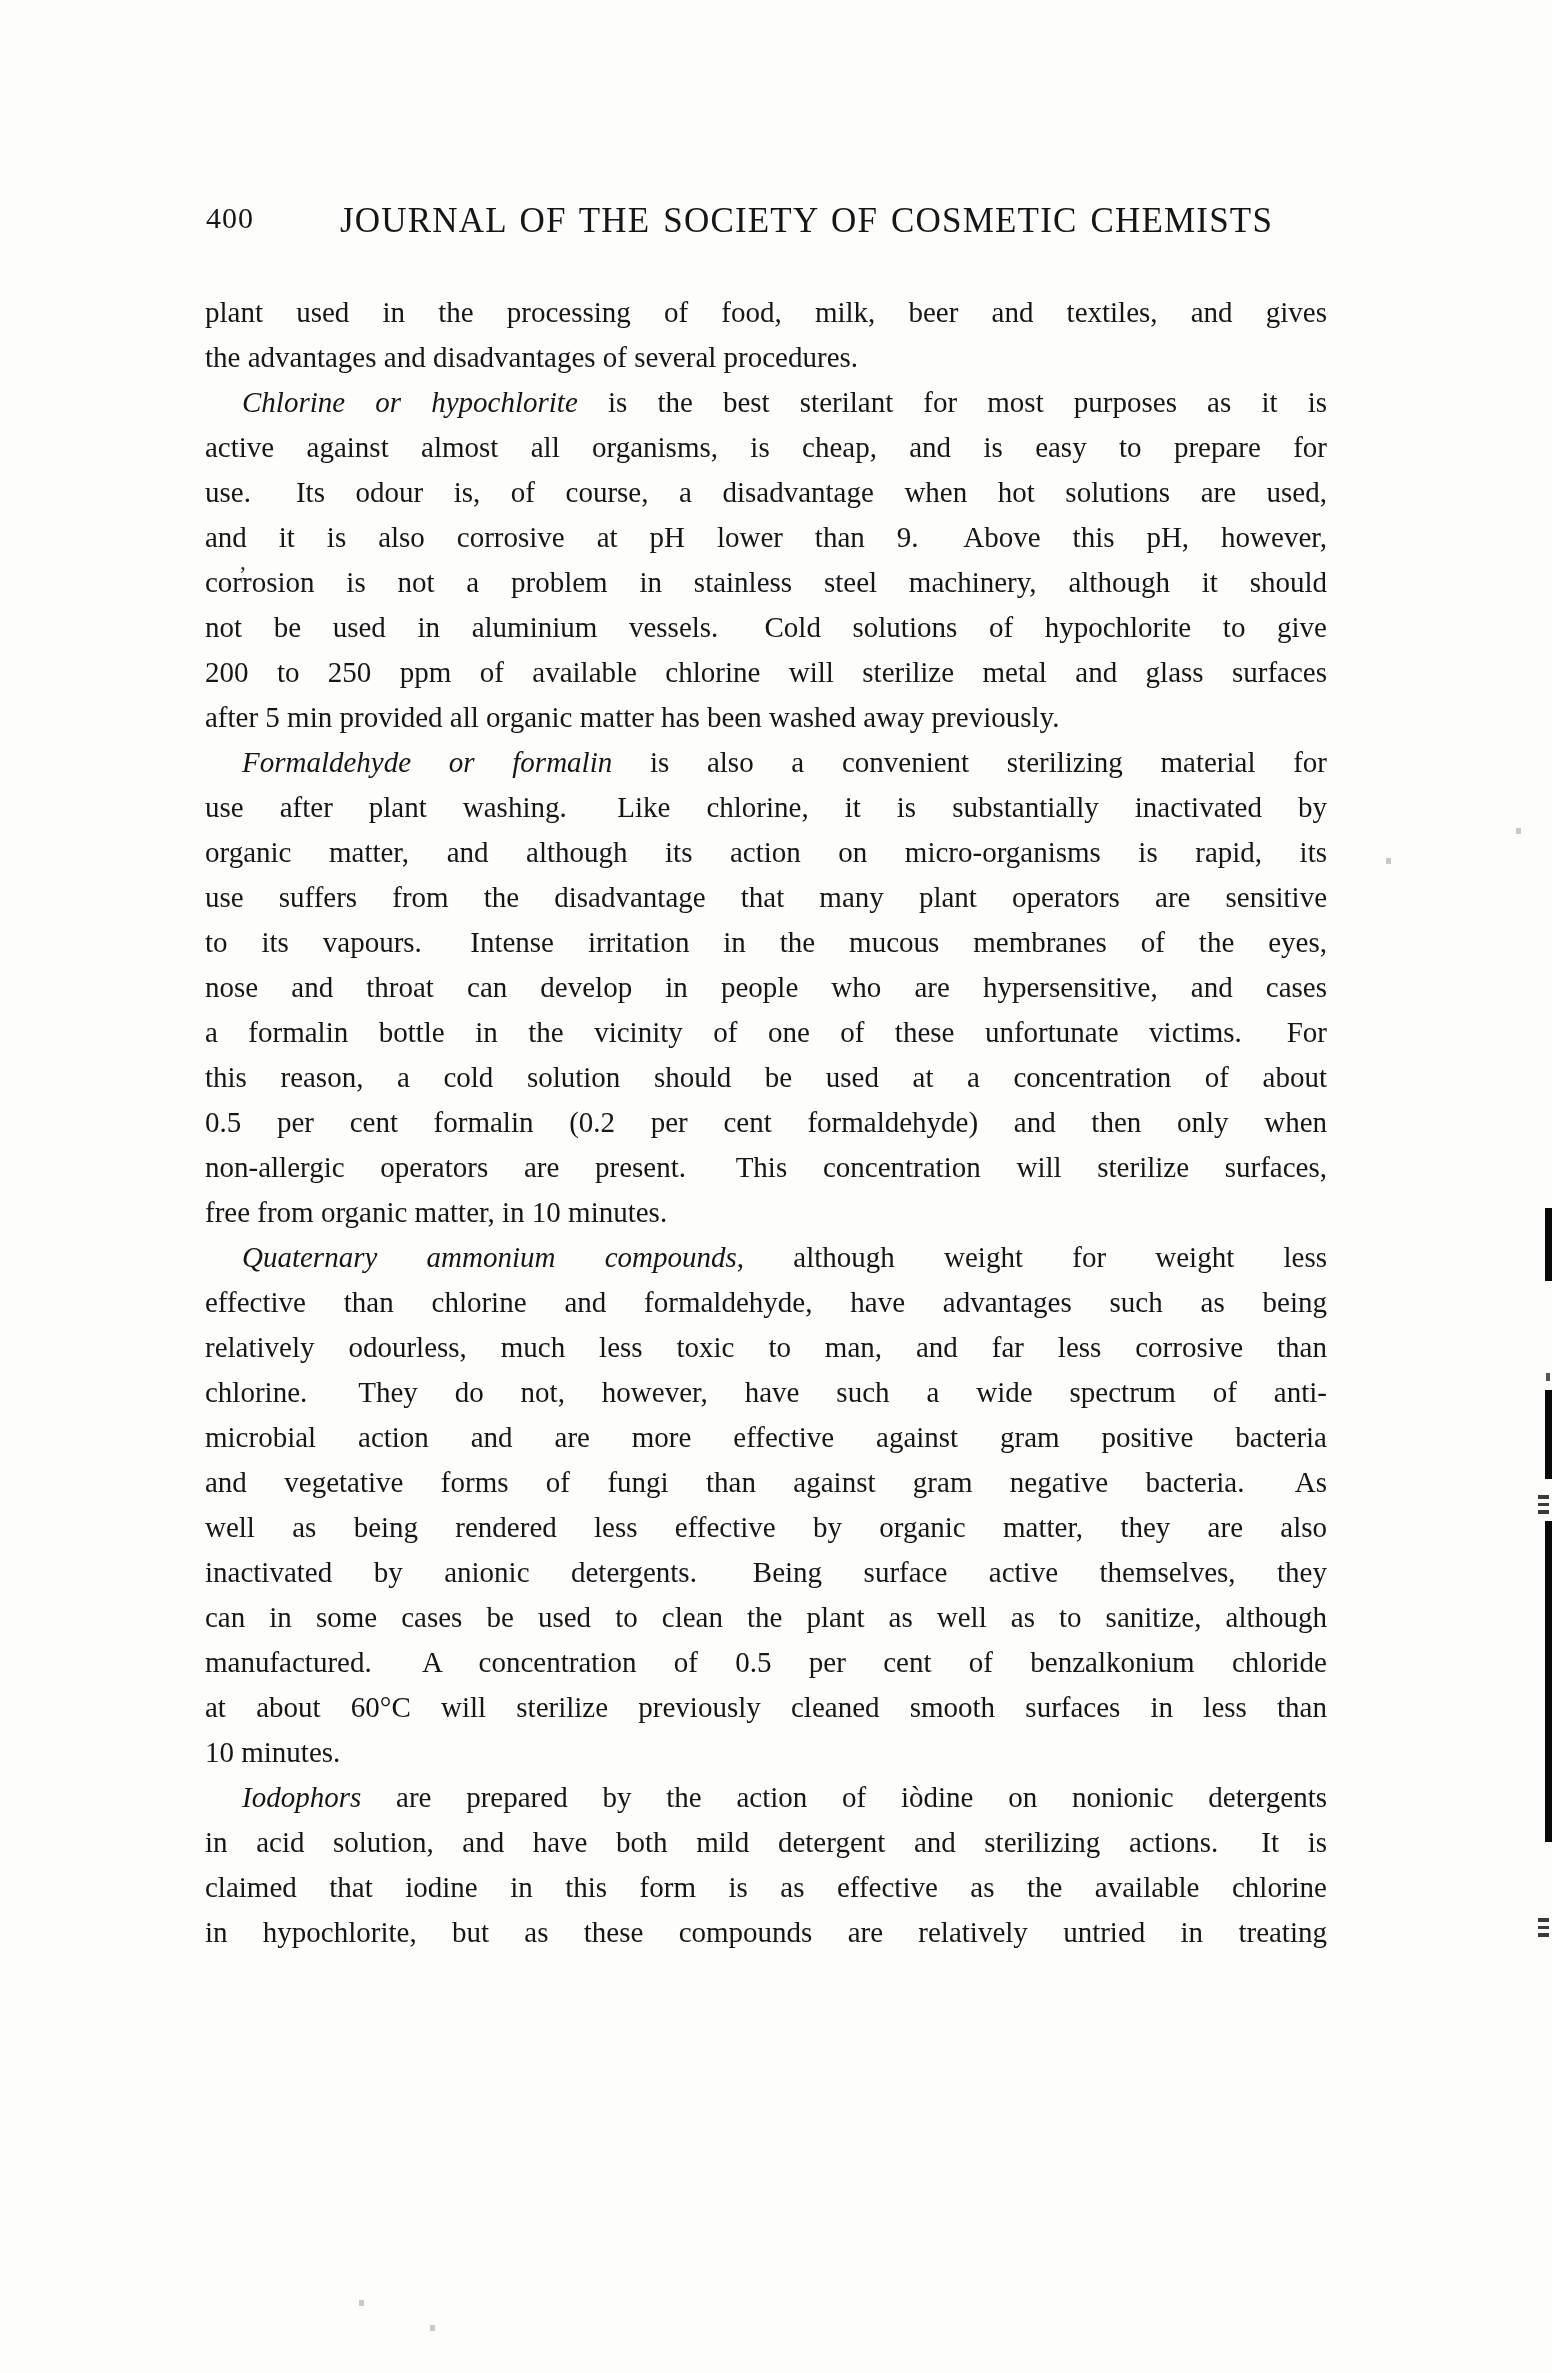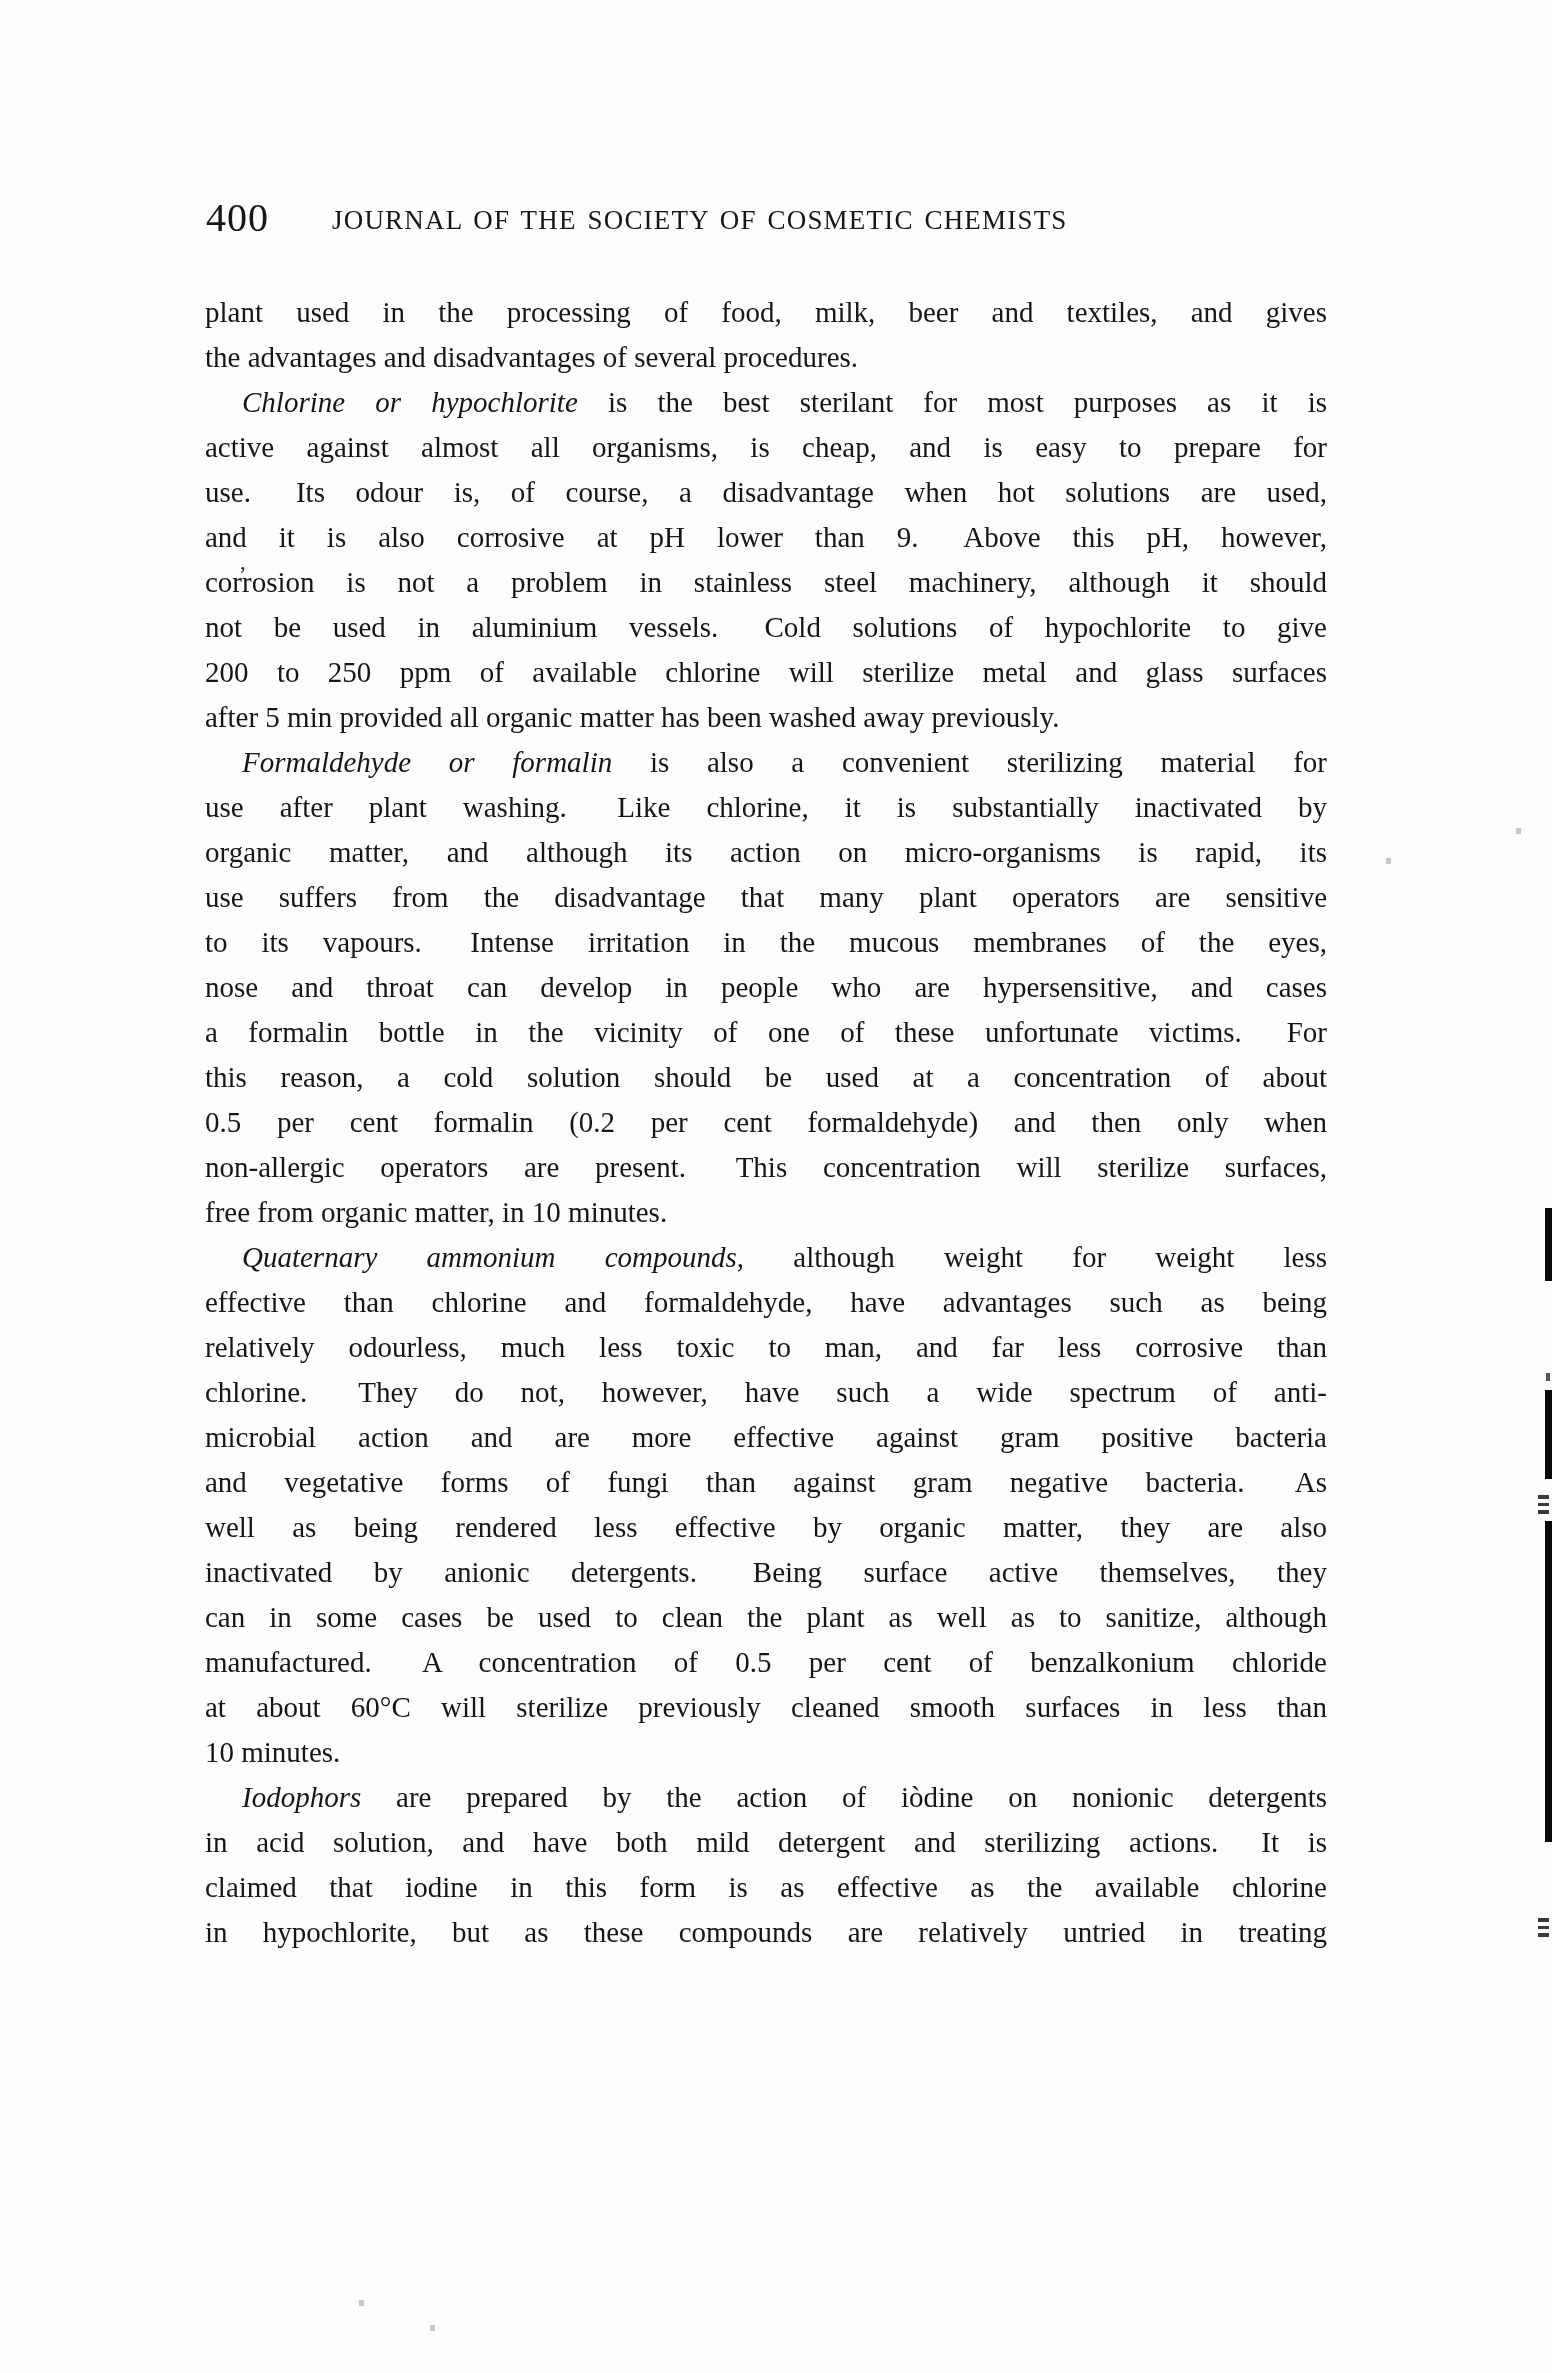--- a/index.html
+++ b/index.html
@@ -10,29 +10,29 @@
     background: #fdfdfc;
     overflow: hidden;
     font-family: "Liberation Serif", "DejaVu Serif", serif;
     color: #161616;
   }
   
   .page-number {
     position: absolute;
     left: 206px;
     top: 200px;
-    font-size: 40px;
+    font-size: 30px;
     line-height: 35px;
     letter-spacing: 1px;
   }
   .journal-title {
     position: absolute;
-    left: 332px;
+    left: 340px;
     top: 206px;
-    font-size: 27px;
+    font-size: 35px;
     line-height: 29px;
     letter-spacing: 1.2px;
     word-spacing: 2.9px;
     white-space: nowrap;
   }
   
   .body-text {
     position: absolute;
     left: 205px;
     top: 290px;

